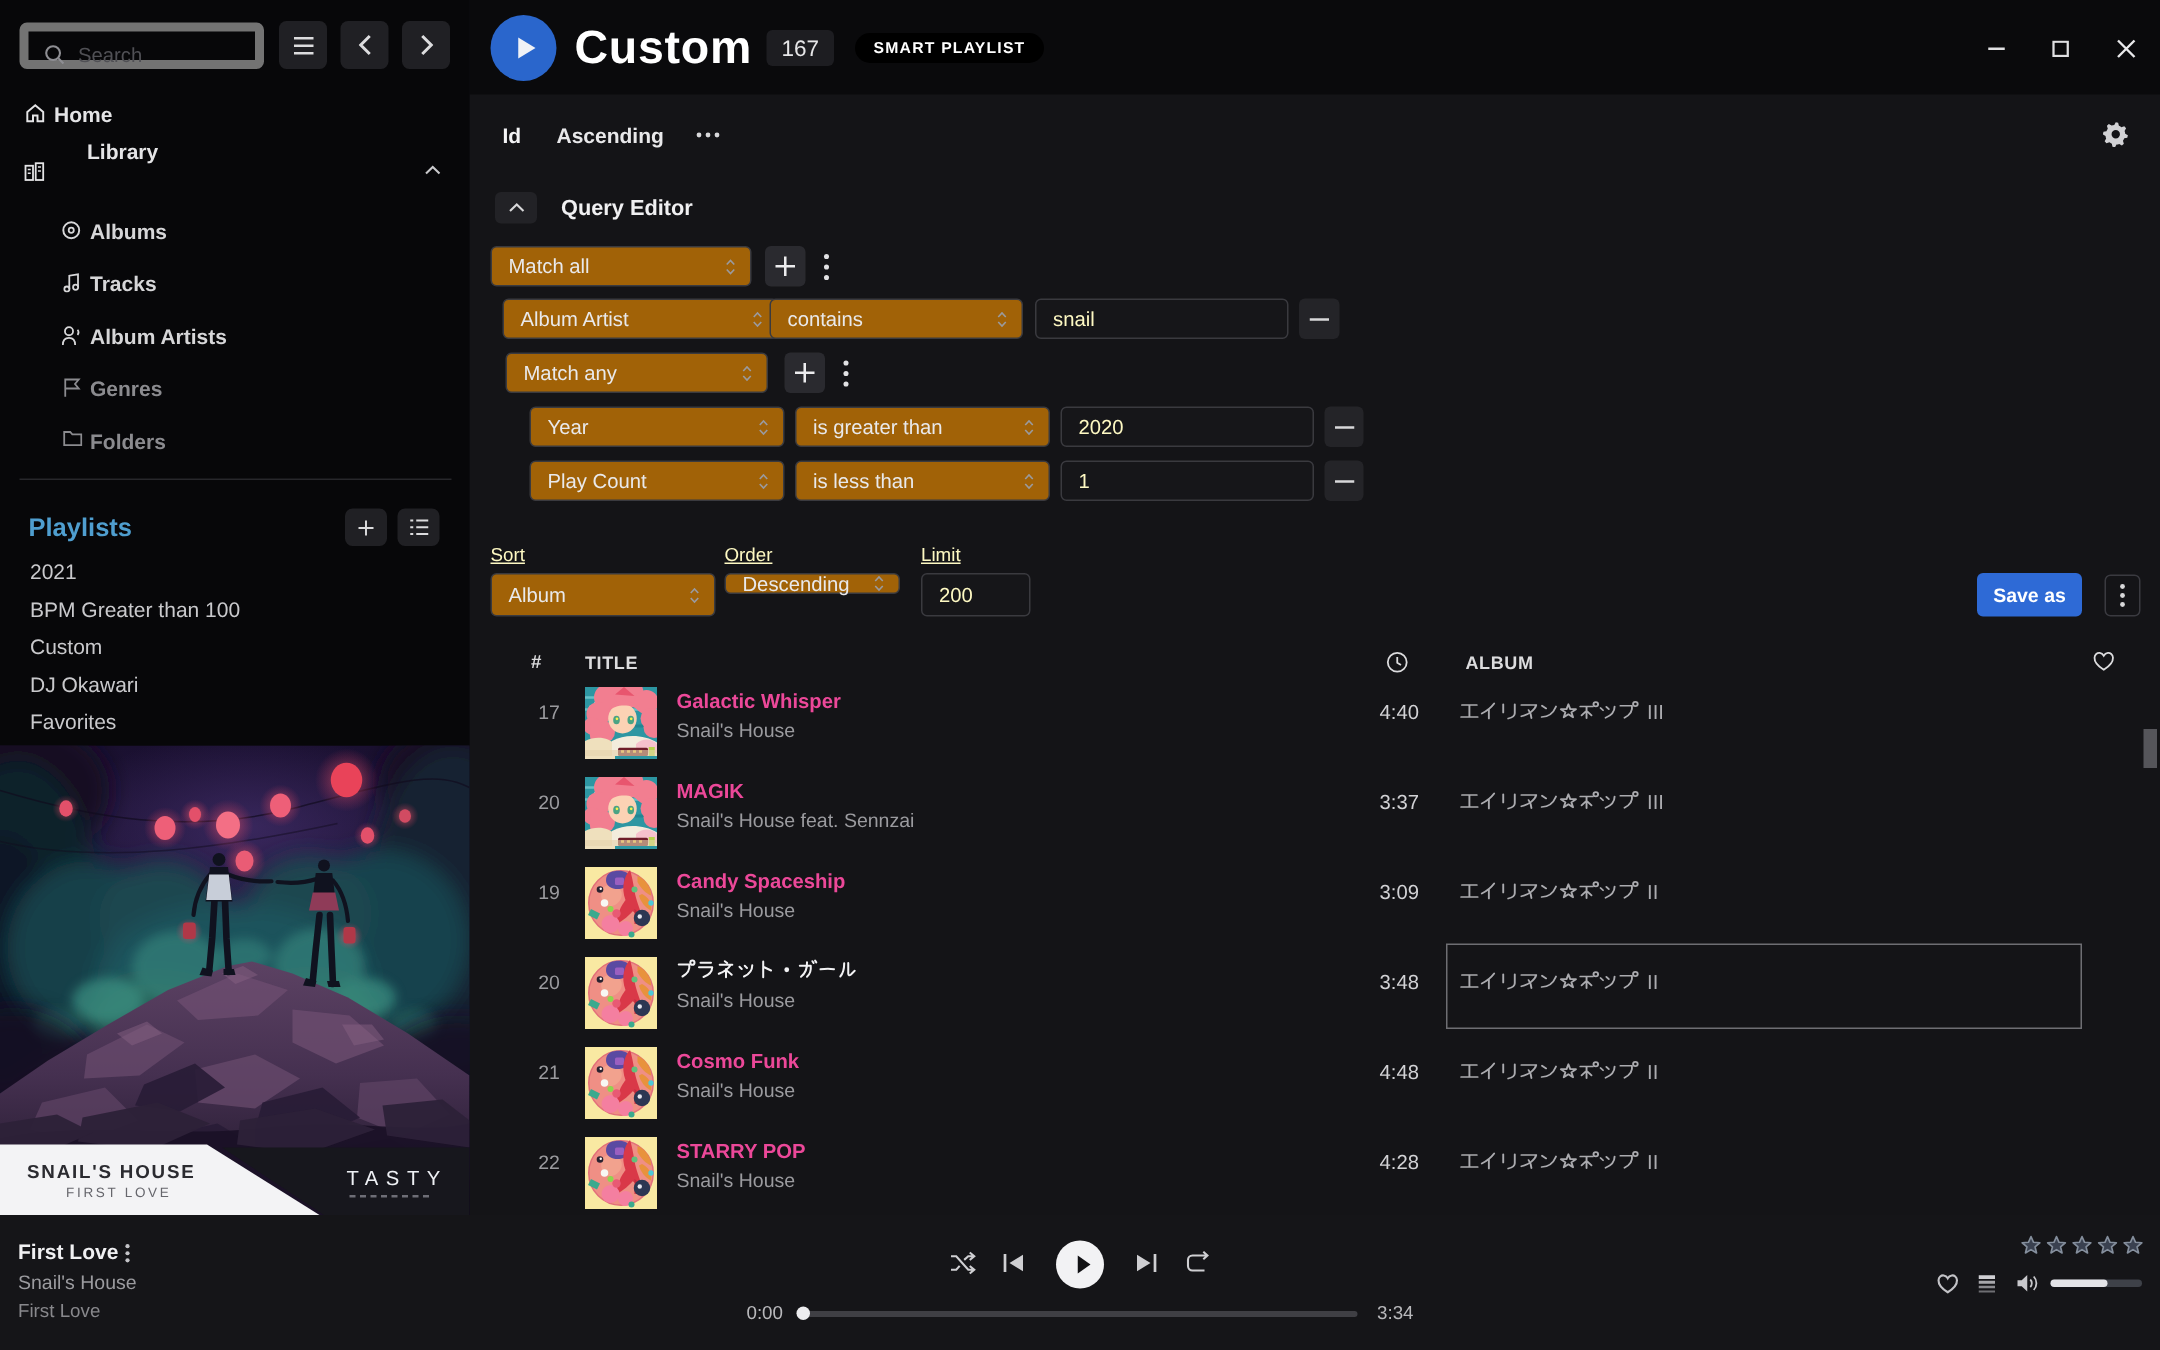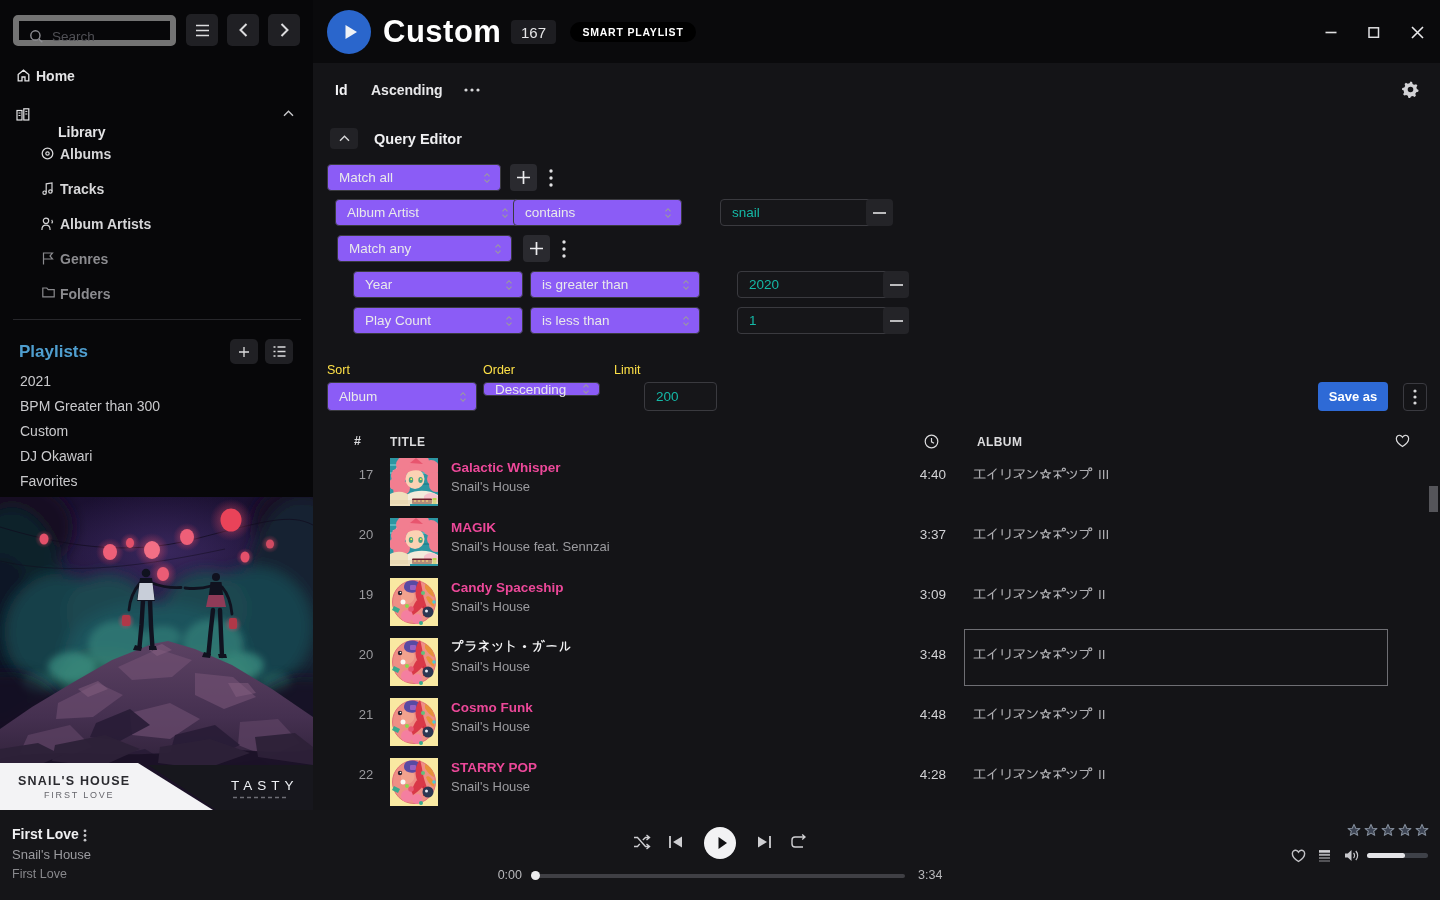--- a/index.html
+++ b/index.html
@@ -7,25 +7,25 @@
 
 #sidebar{position:absolute;left:0;top:0;width:313px;height:810px;background:#070709;}
 .sbtn{position:absolute;background:#202024;border-radius:5px;display:flex;align-items:center;justify-content:center;}
 .navtxt{font-size:14px;font-weight:700;color:#e4e4e6;}
 .navsub{font-size:14px;font-weight:700;color:#d6d6d8;}
 .dim{color:#8b8b8f;}
 .plitem{position:absolute;left:20px;font-size:14px;color:#c9c9cc;}
 
 #main{position:absolute;left:313px;top:0;width:1127px;height:810px;background:#141417;}
 #mainhead{position:absolute;left:0;top:0;width:1127px;height:63px;background:#0a0a0c;}
-.sel{position:absolute;background:#8b5cf6;border:1px solid #3a3a3f;border-radius:4px;color:#e9e9eb;font-size:13.5px;display:flex;align-items:center;padding:0 26px 0 11px;}
-.inp{position:absolute;background:#161619;border:1px solid #3a3a3f;border-radius:4px;color:#14b8a6;font-size:13.5px;display:flex;align-items:center;padding:0 11px;margin-left:30px;}
+.sel{position:absolute;background:#a16207;border:1px solid #3a3a3f;border-radius:4px;color:#e9e9eb;font-size:13.5px;display:flex;align-items:center;padding:0 26px 0 11px;}
+.inp{position:absolute;background:#161619;border:1px solid #3a3a3f;border-radius:4px;color:#fef9c3;font-size:13.5px;display:flex;align-items:center;padding:0 11px;}
 .qbtn{position:absolute;background:#242428;border-radius:4px;display:flex;align-items:center;justify-content:center;color:#e8e8ea;}
 .updn{position:absolute;right:9px;top:50%;transform:translateY(-50%);}
-.lbl{position:absolute;font-size:12.5px;color:#fde047;}
+.lbl{position:absolute;font-size:12.5px;color:#fef9c3;text-decoration:underline;}
 .rownum{position:absolute;width:34px;text-align:center;font-size:13px;color:#9a9a9e;}
 .ttitle{position:absolute;left:138px;font-size:13.5px;font-weight:700;color:#ec4899;}
 .tartist{position:absolute;left:138px;font-size:13px;color:#9b9b9f;}
 .tdur{position:absolute;width:70px;text-align:right;font-size:13.5px;color:#d2d2d5;}
 .talb{position:absolute;left:664px;font-size:13.5px;color:#ababaf;display:flex;align-items:center;}
 
 #player{position:absolute;left:0;top:810px;width:1440px;height:90px;background:#151518;}
 </style></head>
 <body>
 <div id="stage">
@@ -416,21 +416,21 @@
 
   <svg class="abs" style="left:17px;top:69px" width="13" height="13" viewBox="0 0 13 13">
         <path d="M1.2 5.6 L6.5 1.2 L11.8 5.6 V11.8 H8 V8 H5 V11.8 H1.2 Z" fill="none" stroke="#e4e4e6" stroke-width="1.3"></path>
       </svg>
   <span class="abs navtxt" style="left:36px;top:68px;">Home</span>
   <svg class="abs" style="left:16px;top:108px" width="14" height="13" viewBox="0 0 14 13">
         <rect x="1" y="2.5" width="5" height="9.5" fill="none" stroke="#e4e4e6" stroke-width="1.2"></rect>
         <rect x="7.8" y="0.8" width="5" height="11.2" fill="none" stroke="#e4e4e6" stroke-width="1.2"></rect>
         <path d="M2.5 5h2M2.5 7.5h2M9.3 3.4h2M9.3 6h2" stroke="#e4e4e6" stroke-width="1"></path>
       </svg>
-  <span class="abs navtxt" style="left:36px;top:124px;padding-left:22px;">Library</span>
+  <span class="abs navtxt" style="left:36px;top:93px;padding-left:22px;">Library</span>
   <svg class="abs" style="left:283px;top:110px" width="11" height="7" viewBox="0 0 11 7">
         <path d="M1 5.7 L5.5 1.3 L10 5.7" stroke="#c9c9cc" stroke-width="1.4" fill="none"></path>
       </svg>
   <svg class="abs" style="left:41px;top:147px" width="13" height="13" viewBox="0 0 13 13">
         <circle cx="6.5" cy="6.5" r="5.3" fill="none" stroke="#d6d6d8" stroke-width="1.3"></circle>
         <circle cx="6.5" cy="6.5" r="1.7" fill="none" stroke="#d6d6d8" stroke-width="1.2"></circle>
       </svg>
   <span class="abs navsub" style="left:60px;top:146px;">Albums</span>
   <svg class="abs" style="left:42px;top:182px" width="12" height="13" viewBox="0 0 12 13">
         <path d="M4.2 10.6 V1.8 L10 0.9 V9.4" fill="none" stroke="#d6d6d8" stroke-width="1.2"></path>
@@ -459,21 +459,21 @@
         <svg width="12" height="12" viewBox="0 0 12 12">
           <path d="M6 1v10M1 6h10" stroke="#dcdcde" stroke-width="1.3"></path>
         </svg>
       </div>
   <div class="sbtn" style="left:265px;top:339px;width:28px;height:25px;">
         <svg width="13" height="11" viewBox="0 0 13 11">
           <path d="M0.5 1h2M0.5 5.5h2M0.5 10h2M4.5 1h8M4.5 5.5h8M4.5 10h8" stroke="#dcdcde" stroke-width="1.3"></path>
         </svg>
       </div>
   <span class="plitem" style="top:373px;">2021</span>
-  <span class="plitem" style="top:398px;">BPM Greater than 300</span>
+  <span class="plitem" style="top:398px;">BPM Greater than 100</span>
   <span class="plitem" style="top:423px;">Custom</span>
   <span class="plitem" style="top:448px;">DJ Okawari</span>
   <span class="plitem" style="top:473px;">Favorites</span>
 
   <div class="abs" style="left:0;top:497px;width:313px;height:313px;" id="albumart">
   <svg width="313" height="313" viewBox="0 0 313 313">
     <defs>
       <linearGradient id="sky" x1="0" y1="0" x2="0" y2="1">
               <stop offset="0" stop-color="#1a1030"></stop>
               <stop offset="0.35" stop-color="#241840"></stop>

